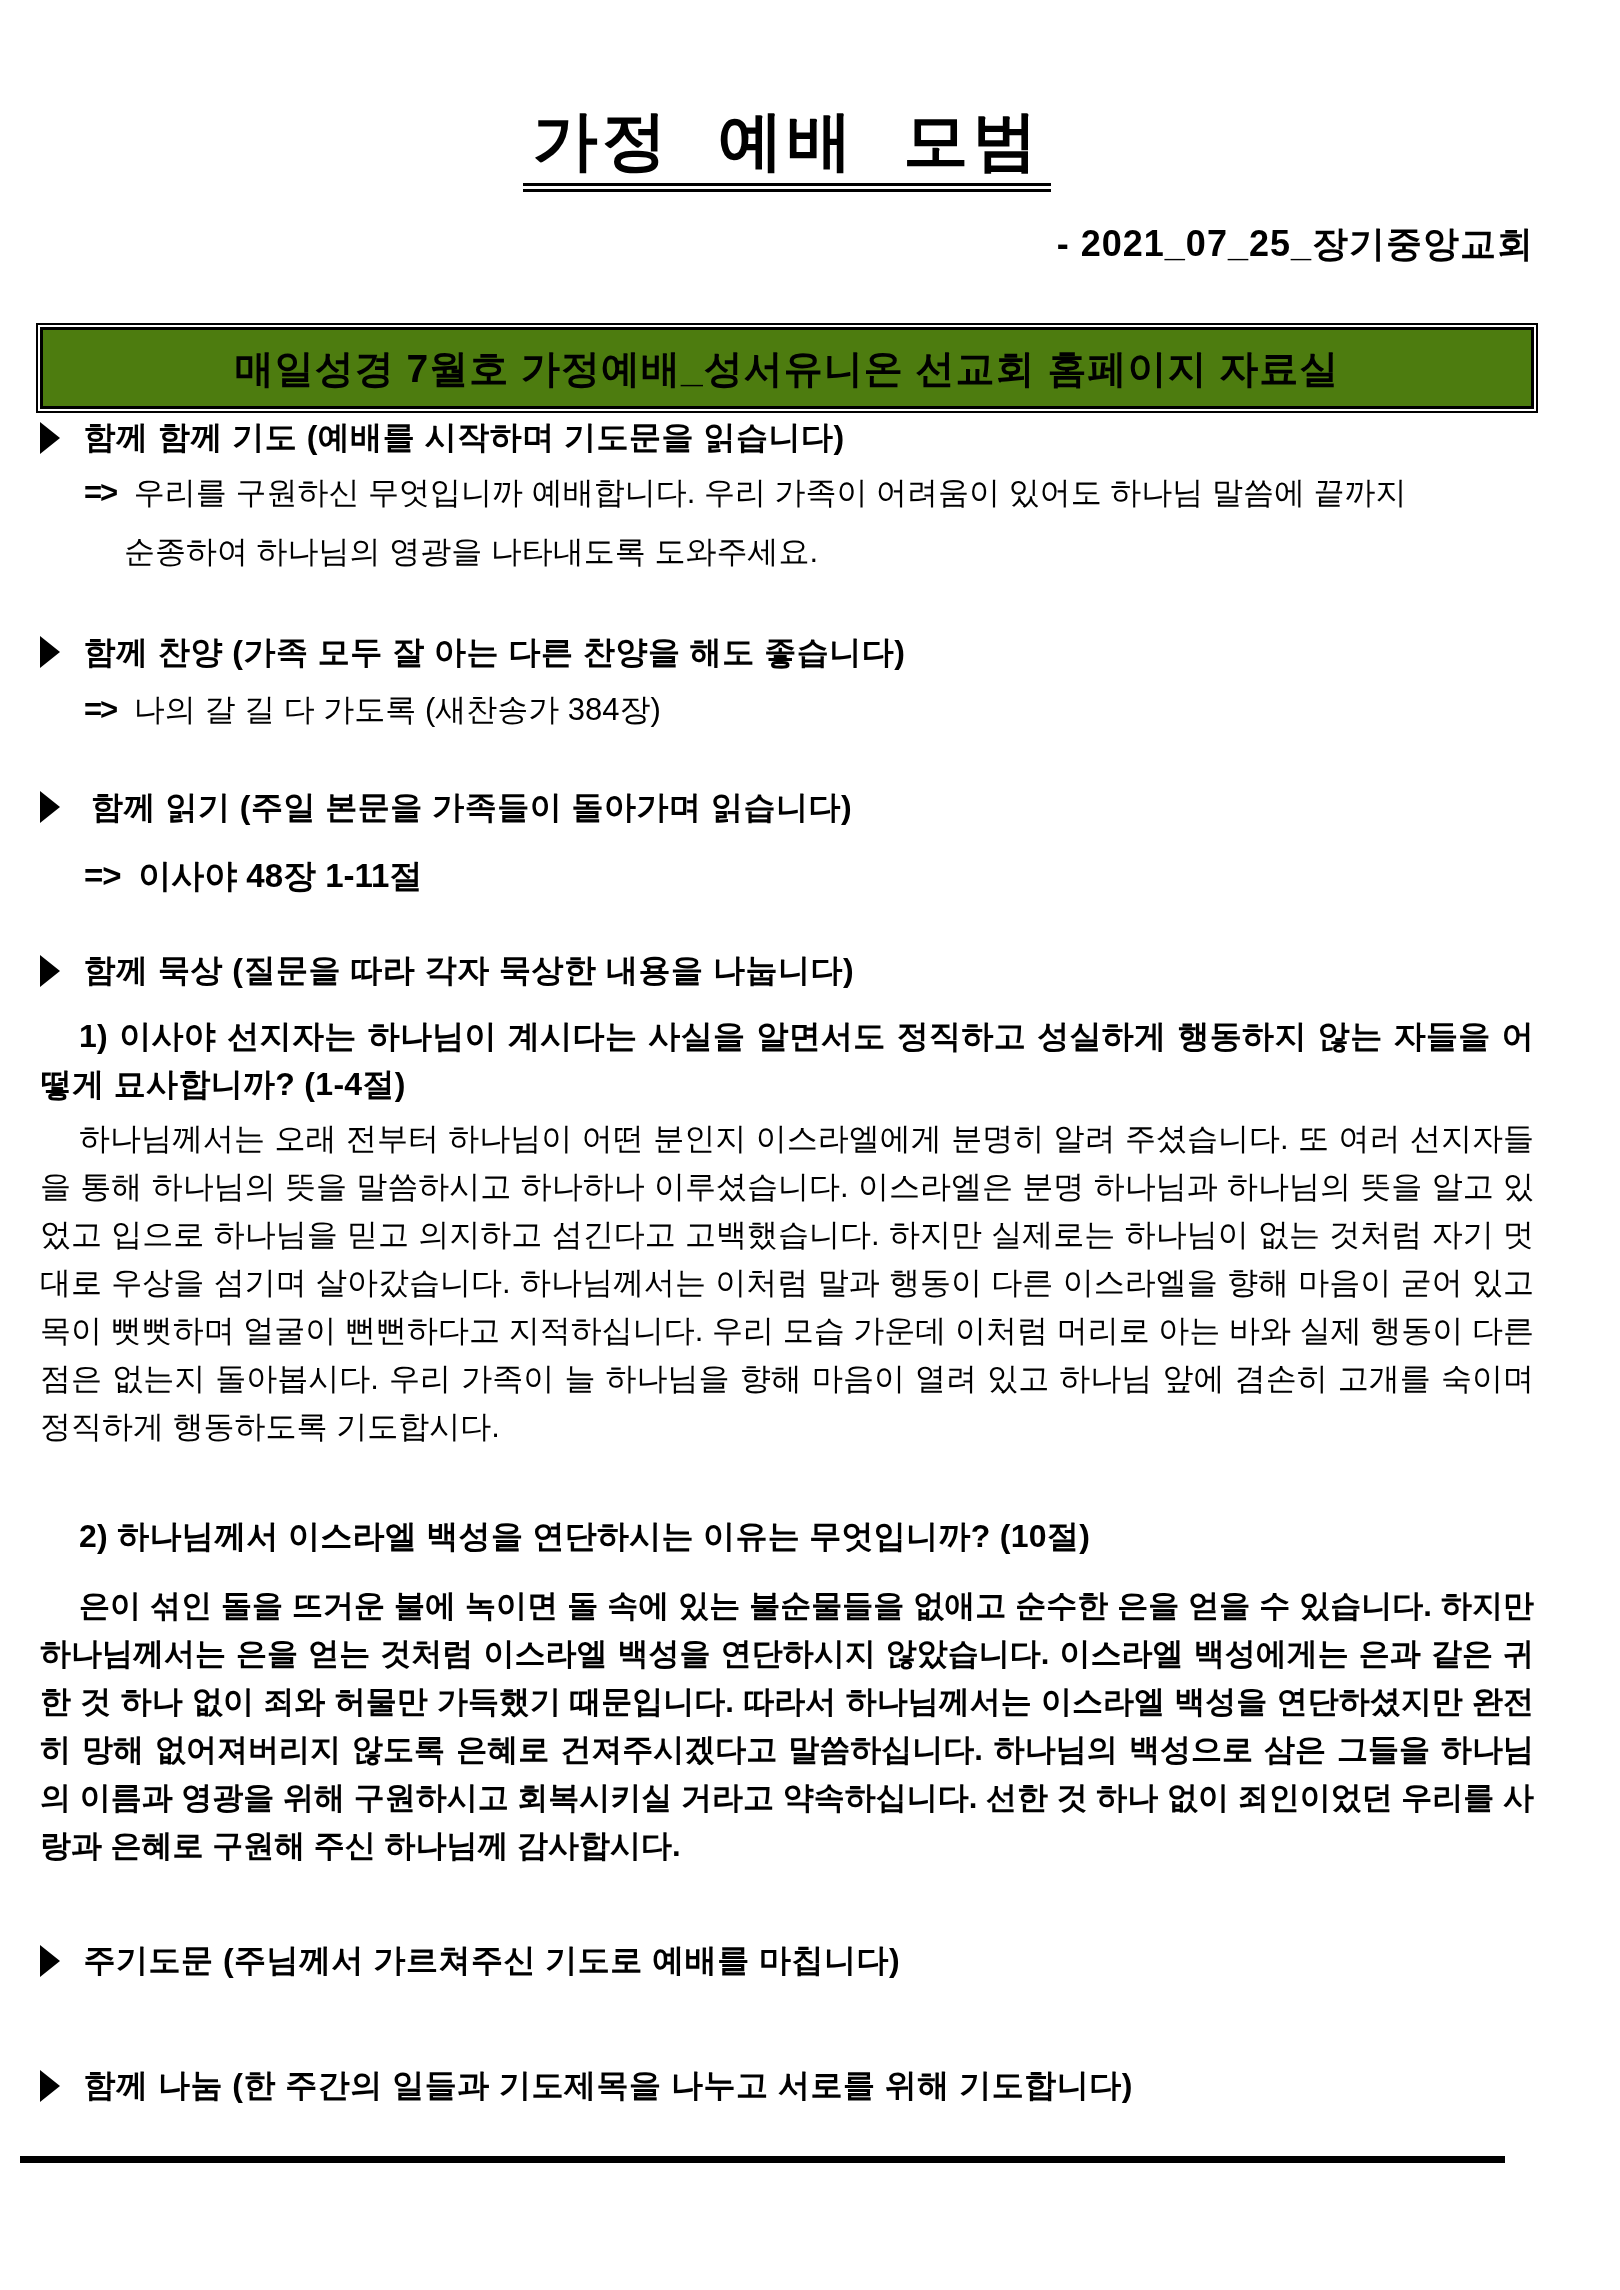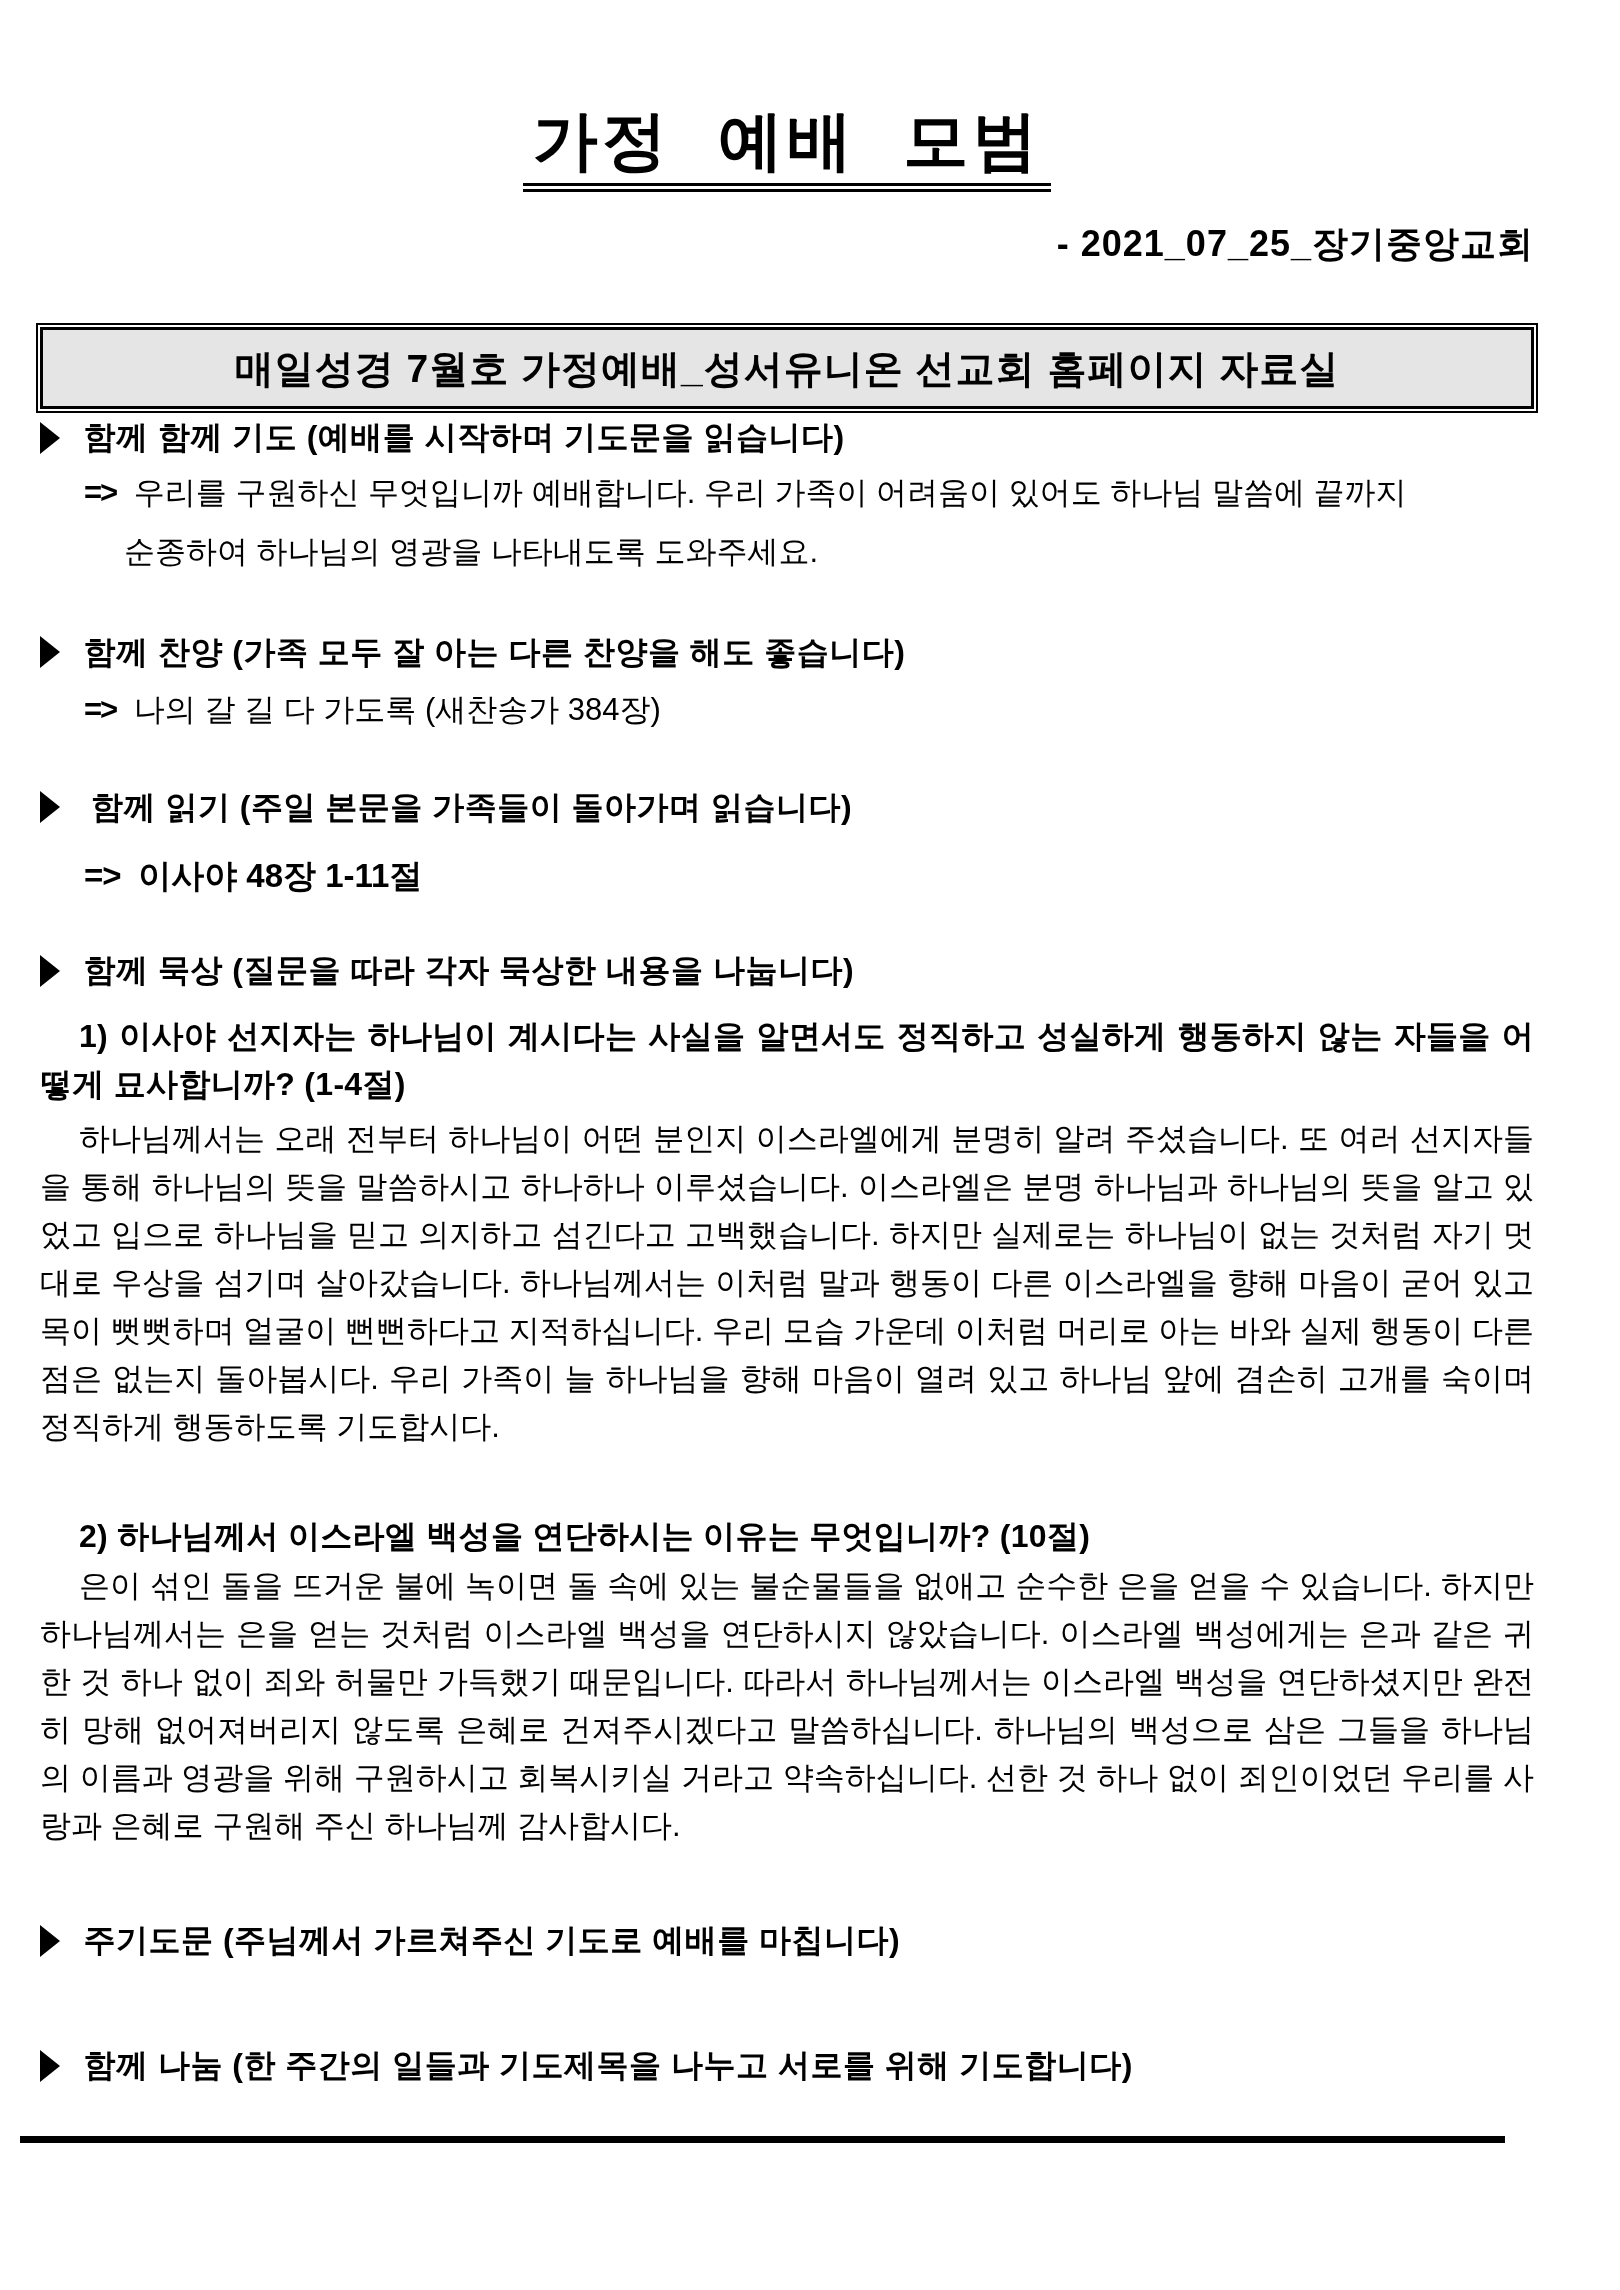--- a/index.html
+++ b/index.html
@@ -28,21 +28,21 @@
     margin-top: 29px;
     text-align: right;
     font-size: 36px; font-weight: bold;
     line-height: 45px;
     letter-spacing: 1px;
   }
 
   
   .banner {
     margin-top: 61px;
-    background: #e5e5e5;
+    background: #4d7c0f;
     border: 3.9px solid #000;
     outline: 2px solid #000;
     outline-offset: 2px;
     text-align: center;
     font-size: 39px; font-weight: bold;
     line-height: 45px;
     padding: 15.7px 9.8px;
     letter-spacing: 1px;
   }
 
@@ -94,21 +94,21 @@
   .mt-arrow-1 { margin-top: 11.8px; }
   .mt-cont-1 { margin-top: 10.8px; }
   .mt-head-2 { margin-top: 57px; }
   .mt-arrow-2 { margin-top: 13.7px; }
   .mt-head-3 { margin-top: 54px; gap: 31px; }
   .mt-arrow-3 { margin-top: 25.5px; }
   .mt-head-4 { margin-top: 51px; }
   .mt-q1 { margin-top: 21.6px; }
   .mt-a1 { margin-top: 7.8px; }
   .mt-q2 { margin-top: 61px; }
-  .mt-a2 { margin-top: 2px; }
+  .mt-a2 { margin-top: 22px; font-weight: bold; }
   .mt-head-5 { margin-top: 86px; }
   .mt-head-6 { margin-top: 71px; }
 
   .bottom-rule {
     margin-top: 51px;
     margin-left: -19.6px;
     width: 1485px; height: 6.9px;
     background: #000;
   }
 </style>

